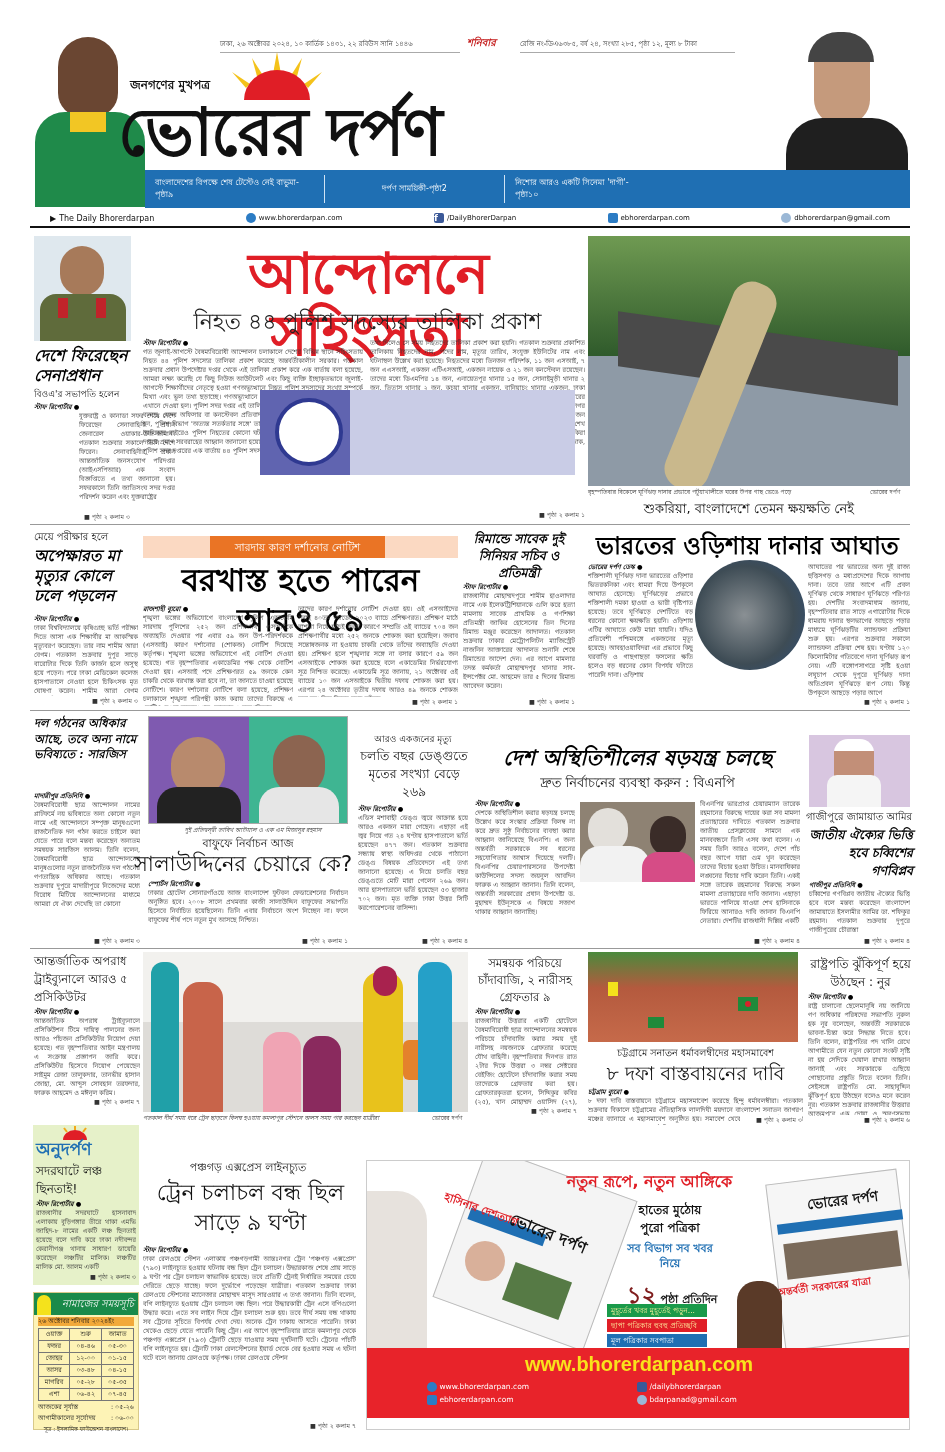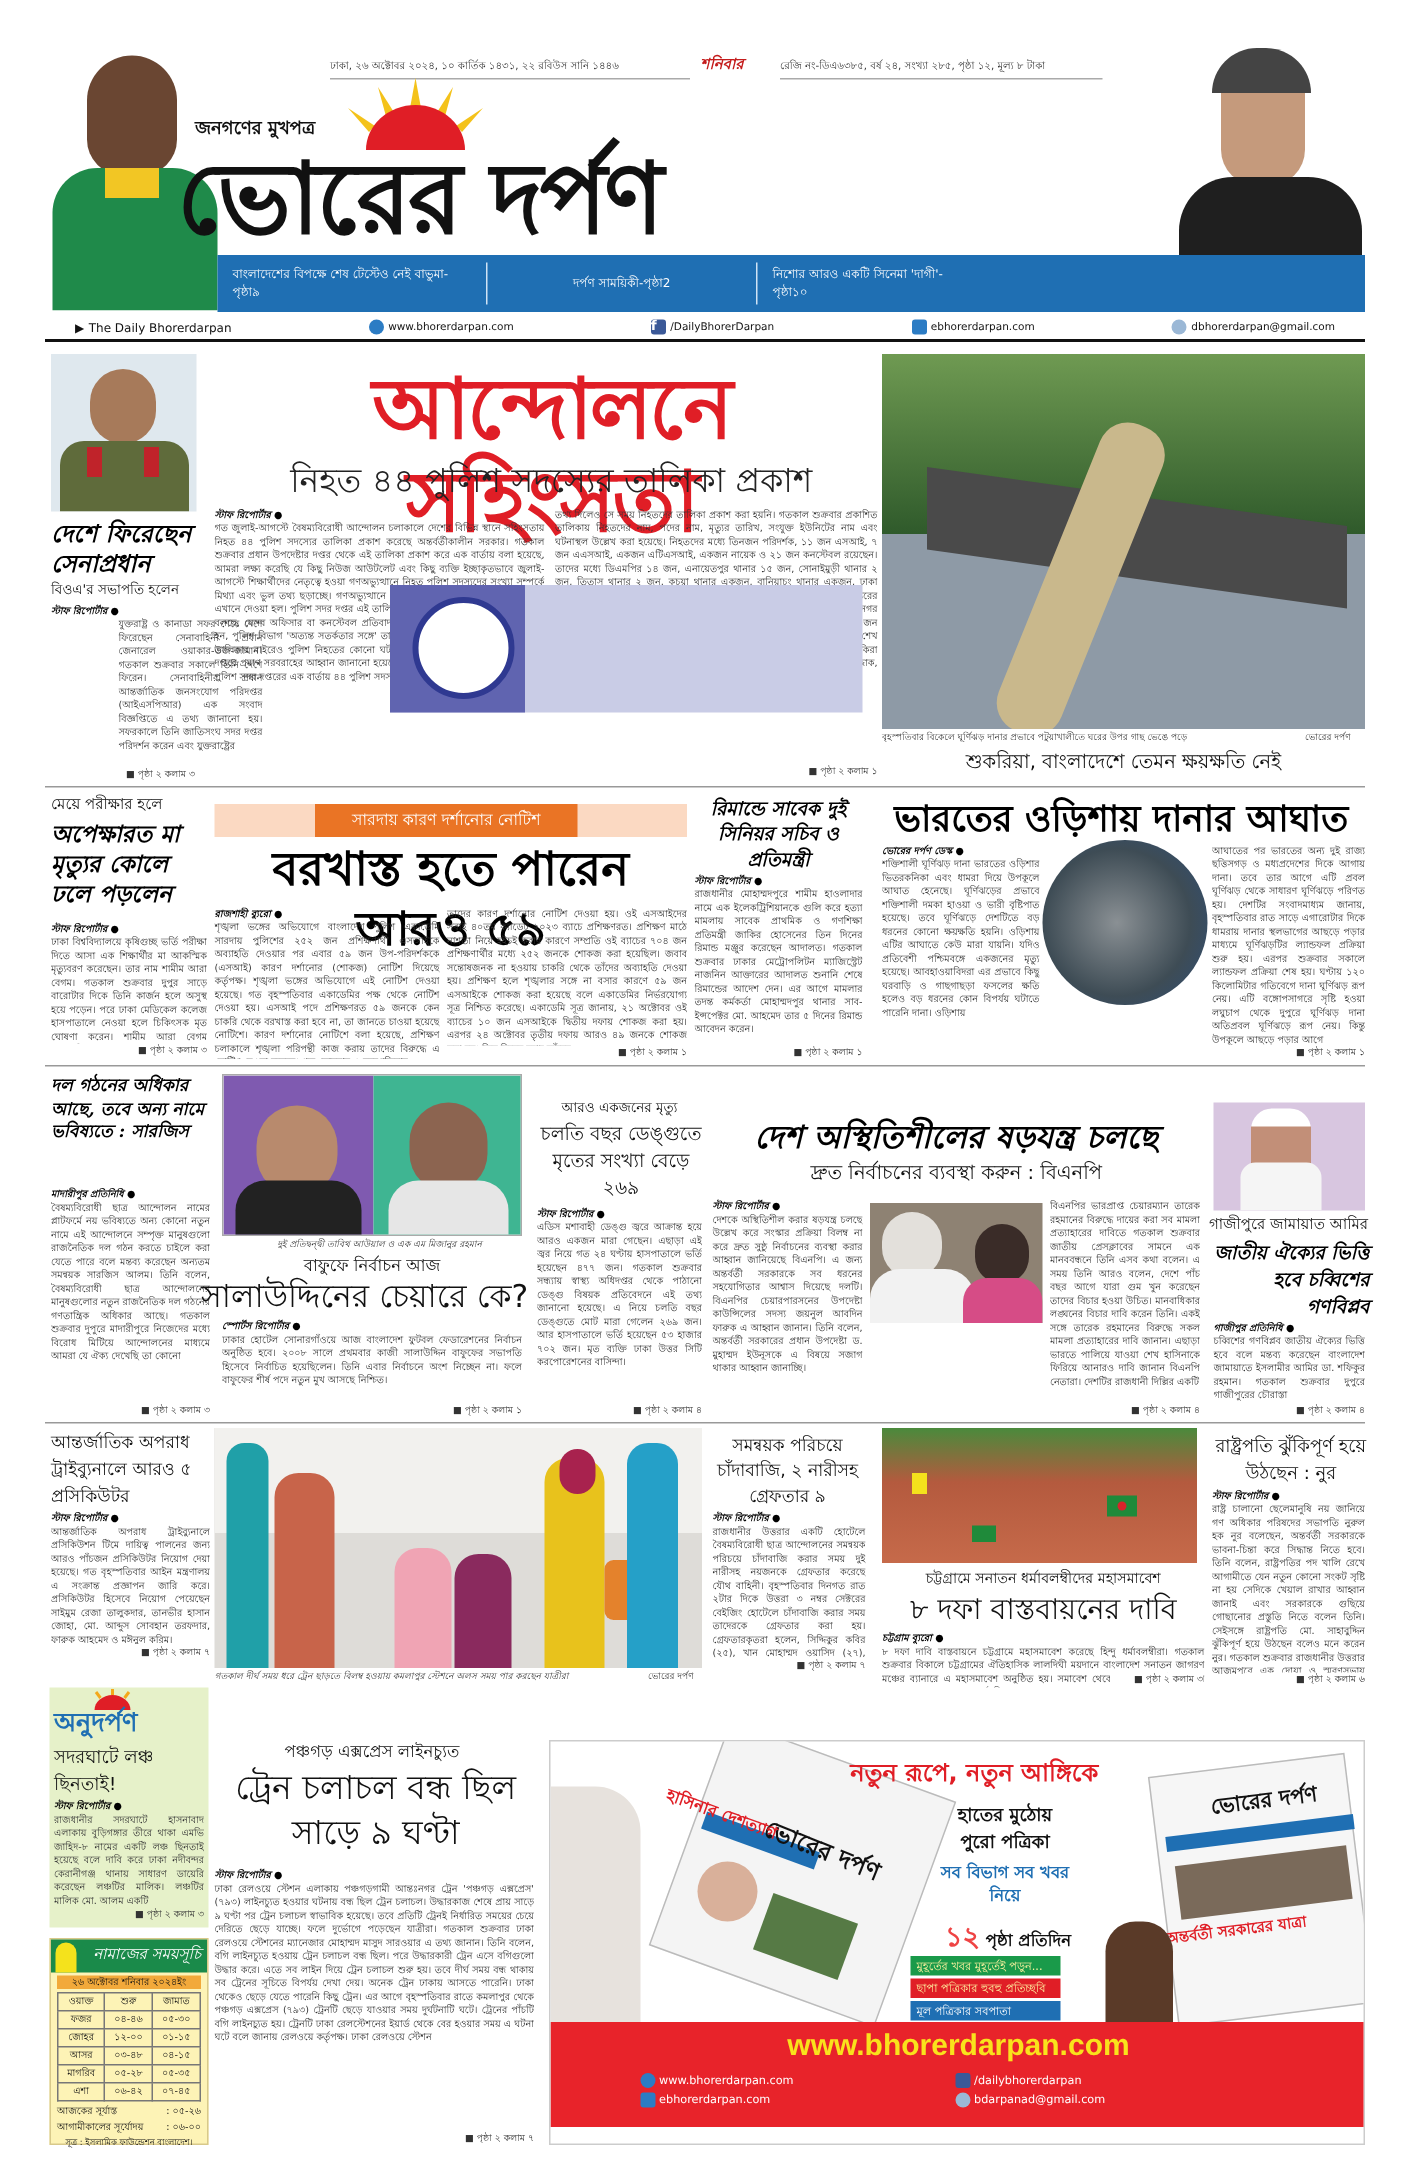--- a/index.html
+++ b/index.html
@@ -273,21 +273,21 @@
   <span style="color:#1f6fb3">অনুদর্পণ</span>
 </div>
 <div class="abs" style="left:36px;top:1162px;width:100px;font-size:12px;line-height:18px;">সদরঘাটে লঞ্চ ছিনতাই!</div>
 <div class="abs rep" style="left:36px;top:1200px;">স্টাফ রিপোর্টার ●</div>
 <div class="abs sm" style="left:36px;top:1209px;width:100px;height:62px;">রাজধানীর সদরঘাটে হাসনাবাদ এলাকায় বুড়িগঙ্গার তীরে থাকা এমভি জাহিদ-৮ নামের একটি লঞ্চ ছিনতাই হয়েছে বলে দাবি করে ঢাকা নদীবন্দর কেরানীগঞ্জ থানায় সাধারণ ডায়েরি করেছেন লঞ্চটির মালিক। লঞ্চটির মালিক মো. আলম একটি</div>
 <div class="abs cont" style="left:36px;top:1272px;width:100px;">■ পৃষ্ঠা ২ কলাম ৩</div>
 
 <div class="abs" style="left:33px;top:1292px;width:106px;height:138px;background:#fdf3b6;border:1px solid #d8c98a;font-size:6.4px;">
   <div style="background:#1a8a4a;height:22px;color:#fff;font-size:10px;line-height:22px;text-align:right;padding-right:4px;font-style:italic">নামাজের সময়সূচি</div>
   <span style="position:absolute;left:3px;top:2px;width:14px;height:20px;background:#f4e21c;border-radius:7px 7px 0 0;"></span>
-  <div style="background:#f2a93a;margin:2px 4px;text-align:center;line-height:9px;">২৬ অক্টোবর শনিবার ২০২৪ইং</div>
+  <div style="background:#f2a93a;margin:2px 4px;line-height:9px;">২৬ অক্টোবর শনিবার ২০২৪ইং</div>
   <table style="border-collapse:collapse;margin:2px 4px;width:96px;text-align:center;">
     <tbody>
         <tr>
       <th style="border:1px solid #777;font-weight:normal;line-height:9px">ওয়াক্ত</th>
       <th style="border:1px solid #777;font-weight:normal">শুরু</th>
       <th style="border:1px solid #777;font-weight:normal">জামাত</th>
     </tr>
     <tr>
           <td style="border:1px solid #777;line-height:9px">ফজর</td>
           <td style="border:1px solid #777">০৪-৪৬</td>
@@ -343,21 +343,21 @@
   <div style="position:absolute;left:408px;top:15px;width:132px;height:168px;background:#f6f6f6;border:1px solid #bbb;transform:rotate(-7deg);"></div>
   <div style="position:absolute;left:440px;top:28px;font-size:14px;font-weight:bold;transform:rotate(-7deg);">ভোরের দর্পণ</div>
   <div style="position:absolute;left:410px;top:56px;width:126px;height:10px;background:#1f6fb3;transform:rotate(-7deg);"></div>
   <div style="position:absolute;left:418px;top:76px;width:115px;height:36px;background:#7a6a5a;transform:rotate(-7deg);"></div>
   <div style="position:absolute;left:410px;top:118px;font-size:10px;color:#e01e26;font-weight:bold;transform:rotate(-7deg);">অন্তর্বর্তী সরকারের যাত্রা</div>
   <div style="position:absolute;left:370px;top:120px;width:45px;height:95px;background:#5a3a28;border-radius:20px 20px 0 0;"></div>
   <div style="position:absolute;left:175px;top:8px;width:215px;text-align:center;font-size:16px;font-weight:bold;color:#e01e26;">নতুন রূপে, নতুন আঙ্গিকে</div>
   <div style="position:absolute;left:258px;top:40px;width:90px;text-align:center;font-size:12px;line-height:18px;font-weight:bold;">হাতের মুঠোয় পুরো পত্রিকা</div>
   <div style="position:absolute;left:258px;top:80px;width:90px;text-align:center;font-size:11px;line-height:15px;font-weight:bold;color:#1f6fb3;">সব বিভাগ সব খবর নিয়ে</div>
   <div style="position:absolute;left:250px;top:116px;width:110px;text-align:center;font-size:11px;font-weight:bold;">
-    <span style="color:#ef4444;font-size:18px;">১২</span>
+    <span style="color:#7f1d1d;font-size:23px;">১২</span>
     <span>পৃষ্ঠা প্রতিদিন</span>
   </div>
   <div style="position:absolute;left:240px;top:143px;width:100px;height:13px;background:#1a9a4a;color:#fff3a0;font-size:7.5px;line-height:13px;padding-left:4px;">মুহূর্তের খবর মুহূর্তেই পড়ুন...</div>
   <div style="position:absolute;left:240px;top:158px;width:100px;height:13px;background:#e01e26;color:#fff3a0;font-size:7.5px;line-height:13px;padding-left:4px;">ছাপা পত্রিকার হুবহু প্রতিচ্ছবি</div>
   <div style="position:absolute;left:240px;top:173px;width:100px;height:13px;background:#1f6fb3;color:#fff;font-size:7.5px;line-height:13px;padding-left:4px;">মূল পত্রিকার সবপাতা</div>
   <div style="position:absolute;left:0;top:187px;width:544px;height:70px;background:#e8232a;">
     <div style="text-align:center;color:#f9e21c;font-size:20px;font-weight:bold;line-height:28px;padding-top:2px;font-family:'Liberation Sans',sans-serif;">www.bhorerdarpan.com</div>
     <div style="position:absolute;left:60px;top:32px;color:#fff;font-size:7.5px;line-height:13px;">
       <div><span class="ico" style="background:#2c7cc4;border-radius:50%;vertical-align:middle;"></span> <span>www.bhorerdarpan.com</span></div>
       <div><span class="ico" style="background:#2c7cc4;vertical-align:middle;"></span> <span>ebhorerdarpan.com</span></div>

